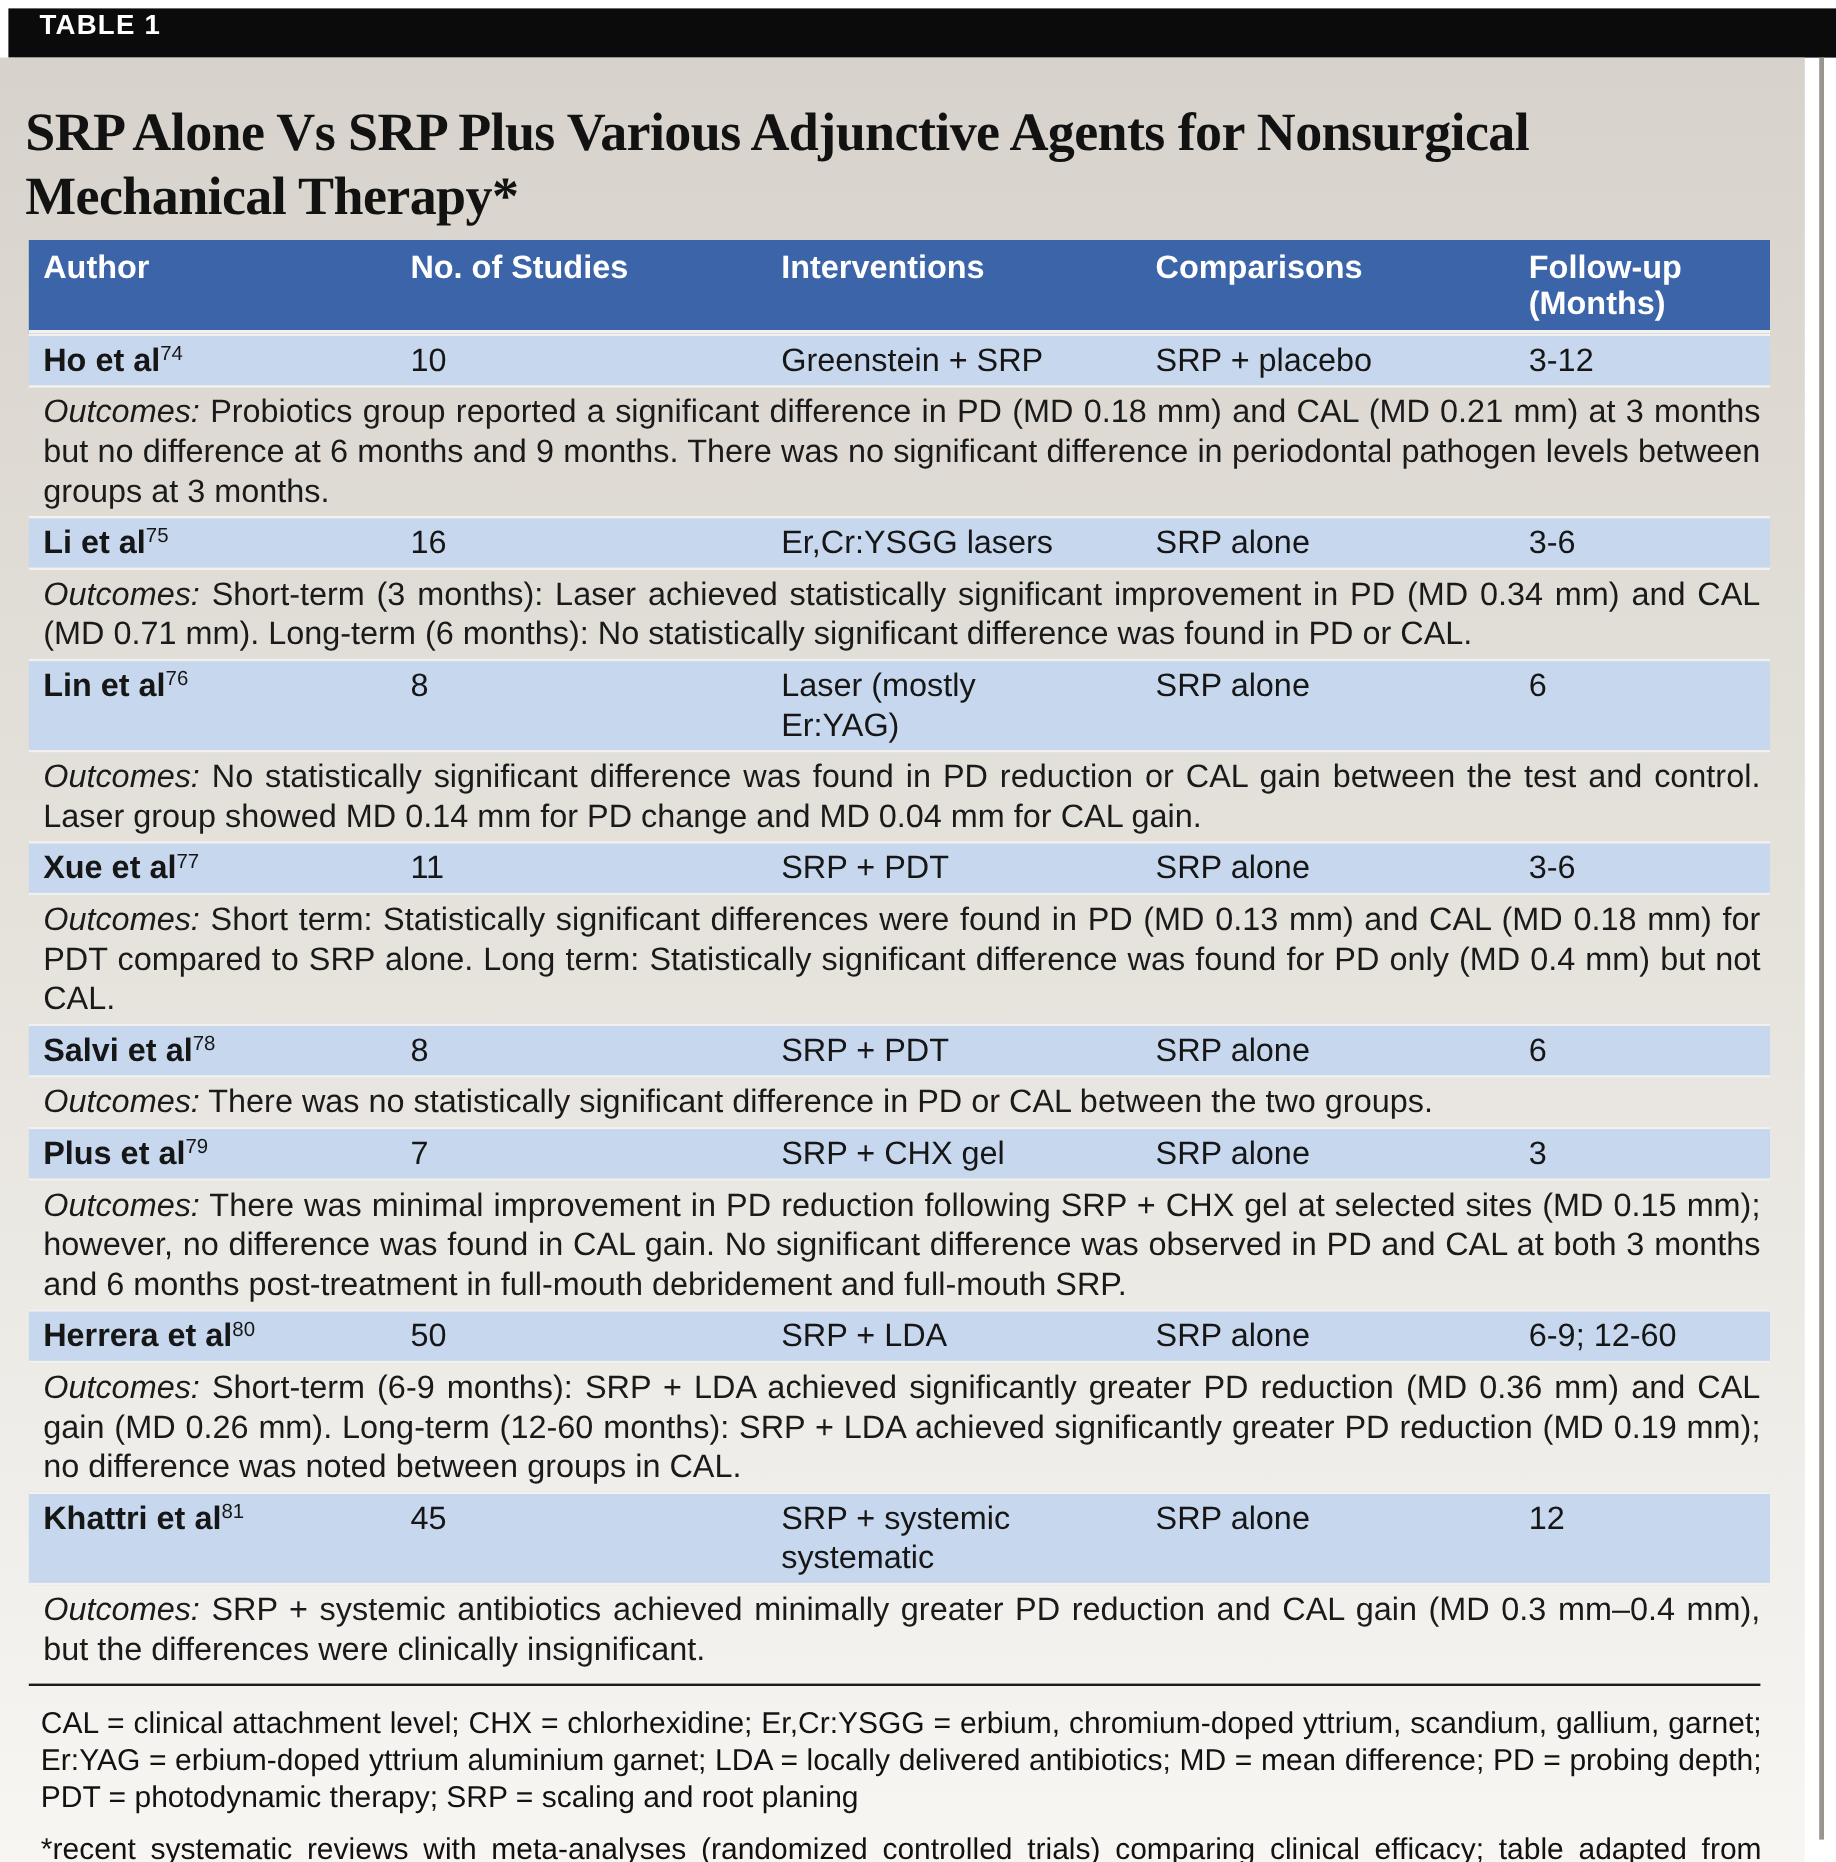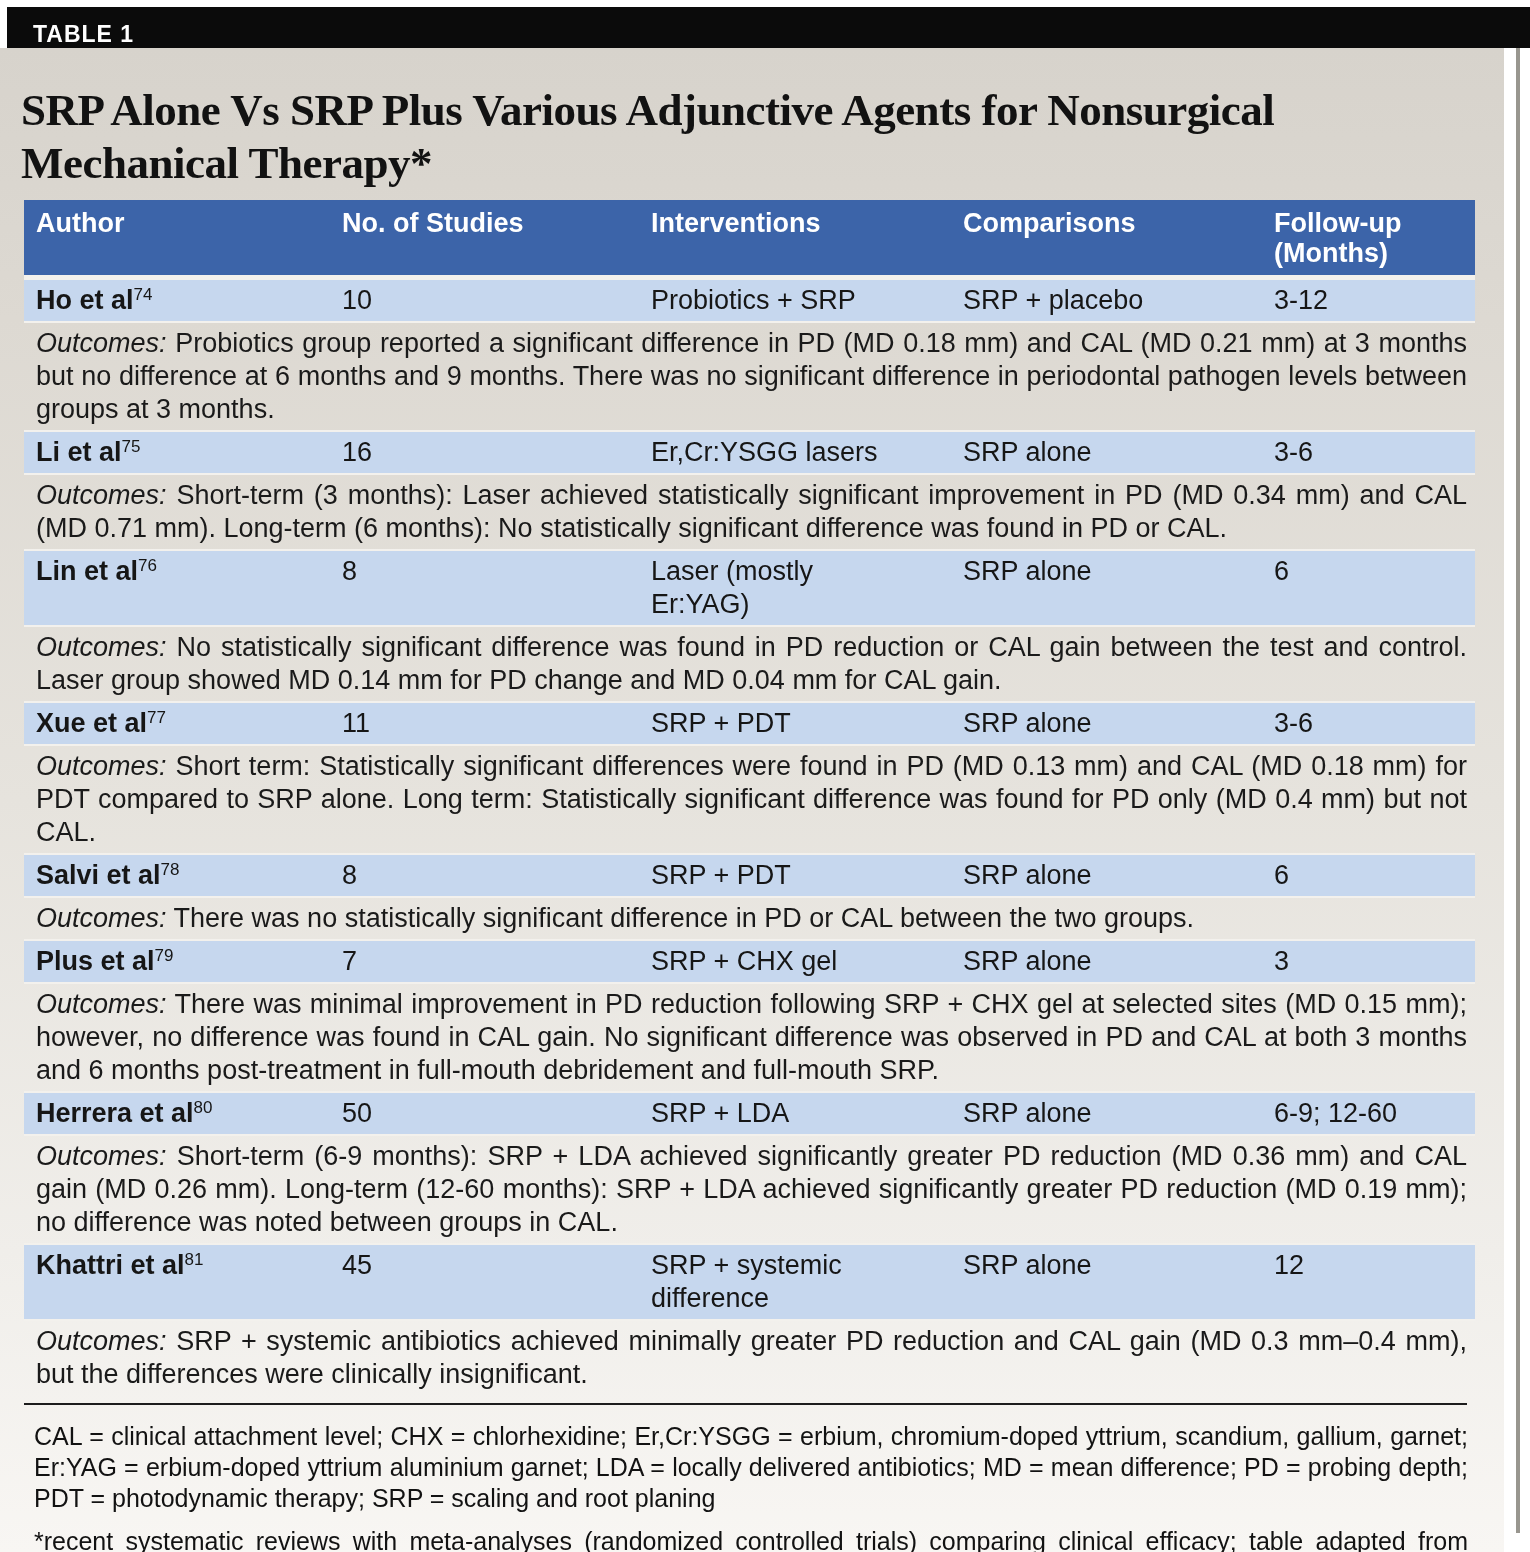--- a/index.html
+++ b/index.html
@@ -10,21 +10,21 @@
   }
   *{box-sizing:border-box;}
   html,body{margin:0;padding:0;}
   body{
     width:1530px;height:1552px;position:relative;overflow:hidden;
     background:#ffffff;color:var(--ink);
     font-family:"Liberation Sans", sans-serif;
   }
   .black-bar{
     position:absolute;left:7px;top:7px;right:0;height:41px;
-    background:var(--bar-black);color:#fff;display:flex;align-items:flex-end;
+    background:var(--bar-black);color:#fff;display:flex;align-items:flex-start;
   }
   .black-bar .tag{font-size:23px;font-weight:bold;letter-spacing:1px;padding-left:26px;}
   .edge-left{position:absolute;left:9px;top:48px;width:3px;height:1472px;background:#98968f;}
   .edge-right{position:absolute;left:1516px;top:48px;width:4px;height:1485px;background:#98968f;}
   .content{
     position:absolute;left:0;top:48px;width:1504px;height:1504px;overflow:hidden;
     background:linear-gradient(180deg,#d7d3cc 0%,#ddd9d2 18%,#e6e3dd 50%,#f0eeea 80%,#f8f6f3 100%);
   }
   .title{
     margin:36px 0 0 21px;width:1400px;
@@ -83,21 +83,21 @@
       <div class="cell">No. of Studies</div>
       <div class="cell">Interventions</div>
       <div class="cell">Comparisons</div>
       <div class="cell">Follow-up (Months)</div>
     </div>
 
     <div class="study">
       <div class="grid-row blue">
         <div class="cell"><span class="author-name">Ho et al</span><sup class="ref">74</sup></div>
         <div class="cell">10</div>
-        <div class="cell">Probiotics + SRP</div>
+        <div class="cell">Greenstein + SRP</div>
         <div class="cell">SRP + placebo</div>
         <div class="cell">3-12</div>
       </div>
       <div class="outcomes"><span class="ital">Outcomes:</span> <span>Probiotics group reported a significant difference in PD (MD 0.18 mm) and CAL (MD 0.21 mm) at 3 months but no difference at 6 months and 9 months. There was no significant difference in periodontal pathogen levels between groups at 3 months.</span></div>
     </div>
 
     <div class="study">
       <div class="grid-row blue">
         <div class="cell"><span class="author-name">Li et al</span><sup class="ref">75</sup></div>
         <div class="cell">16</div>
@@ -160,21 +160,21 @@
         <div class="cell">SRP alone</div>
         <div class="cell">6-9; 12-60</div>
       </div>
       <div class="outcomes"><span class="ital">Outcomes:</span> <span>Short-term (6-9 months): SRP + LDA achieved significantly greater PD reduction (MD 0.36 mm) and CAL gain (MD 0.26 mm). Long-term (12-60 months): SRP + LDA achieved significantly greater PD reduction (MD 0.19 mm); no difference was noted between groups in CAL.</span></div>
     </div>
 
     <div class="study">
       <div class="grid-row blue">
         <div class="cell"><span class="author-name">Khattri et al</span><sup class="ref">81</sup></div>
         <div class="cell">45</div>
-        <div class="cell">SRP + systemic difference</div>
+        <div class="cell">SRP + systemic systematic</div>
         <div class="cell">SRP alone</div>
         <div class="cell">12</div>
       </div>
       <div class="outcomes"><span class="ital">Outcomes:</span> <span>SRP + systemic antibiotics achieved minimally greater PD reduction and CAL gain (MD 0.3 mm–0.4 mm), but the differences were clinically insignificant.</span></div>
     </div>
 
   </div>
 
   <div class="foot-rule"></div>
 

